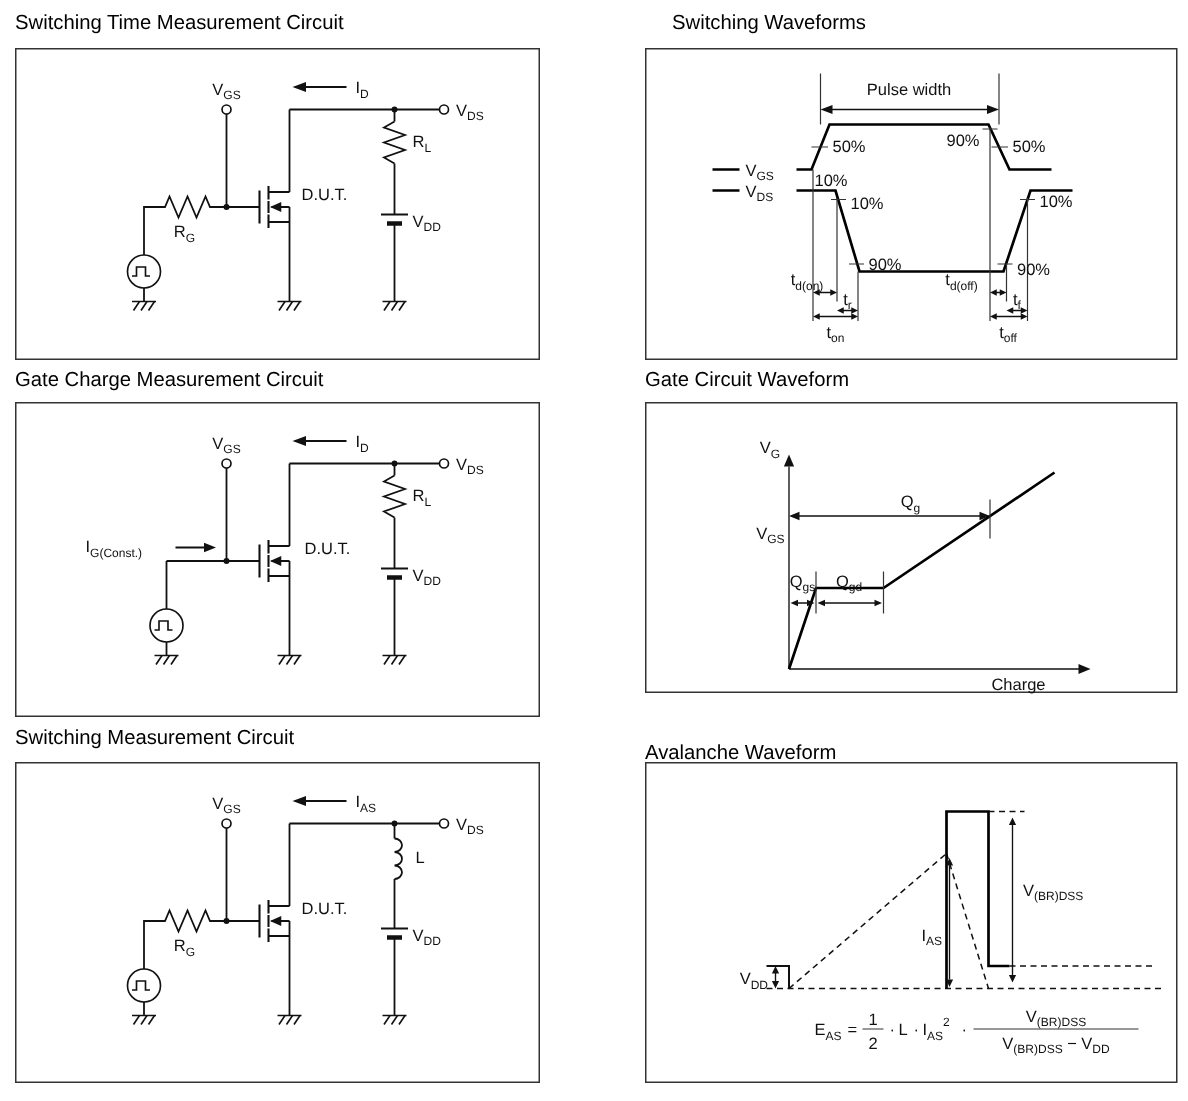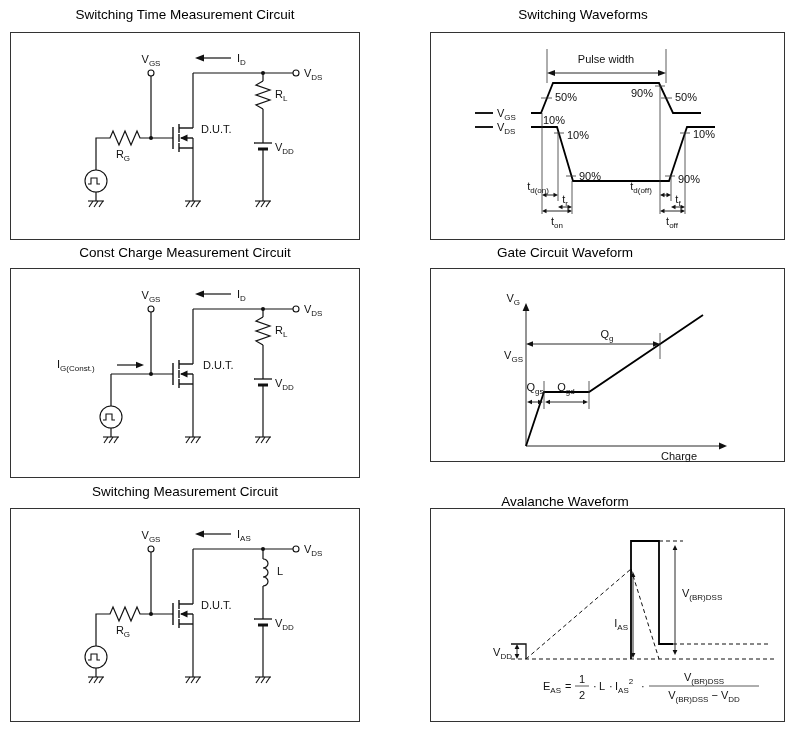--- a/index.html
+++ b/index.html
@@ -1,36 +1,36 @@
 <!DOCTYPE html>
 <html><head>
 <meta charset="utf-8">
 <style>
   html,body{margin:0;padding:0;}
   body{position:relative;width:792px;height:734px;background:#fff;
        font-family:"Liberation Sans",sans-serif;color:#111;overflow:hidden;}
-  .ptitle{position:absolute;text-align:center;font-size:13.5px;color:#000;}
+  .ptitle{position:absolute;font-size:13.5px;color:#000;}
   .pbox{position:absolute;border:1px solid #333;background:#fff;box-sizing:border-box;}
   svg{display:block;}
   svg text{font-size:11px;fill:#111;font-family:"Liberation Sans",sans-serif;}
   .sub{font-size:8px;}
   .w line,.w polyline,.w path{stroke:#111;stroke-width:1.2;fill:none;}
   .tr2{stroke:#000;stroke-width:1.8;fill:none;}
   .tn{stroke:#333;stroke-width:0.8;fill:none;}
   .arr{stroke:#111;stroke-width:0.9;fill:none;}
   .dsh{stroke:#111;stroke-width:1;fill:none;stroke-dasharray:4 3;}
   .sol{stroke:#111;stroke-width:1.3;fill:none;}
   polygon.ah{fill:#111;stroke:none;}
 </style>
 </head>
 <body>
 
 <div class="ptitle" style="left:10px;top:7px;width:350px">Switching Time Measurement Circuit</div>
 <div class="ptitle" style="left:448px;top:7px;width:270px">Switching Waveforms</div>
-<div class="ptitle" style="left:10px;top:245px;width:350px">Const Charge Measurement Circuit</div>
+<div class="ptitle" style="left:10px;top:245px;width:350px">Gate Charge Measurement Circuit</div>
 <div class="ptitle" style="left:430px;top:245px;width:270px">Gate Circuit Waveform</div>
 <div class="ptitle" style="left:10px;top:484px;width:350px">Switching Measurement Circuit</div>
 <div class="ptitle" style="left:430px;top:494px;width:270px">Avalanche Waveform</div>
 
 <div class="pbox" style="left:10px;top:32px;width:350px;height:208px">
 <svg width="348" height="206" viewBox="0 0 348 206">
   <defs>
     <g id="gnd" stroke="#111" stroke-width="1.1">
       <line x1="-8" y1="0" x2="8" y2="0"></line>
       <line x1="-3" y1="0" x2="-7" y2="6"></line>

